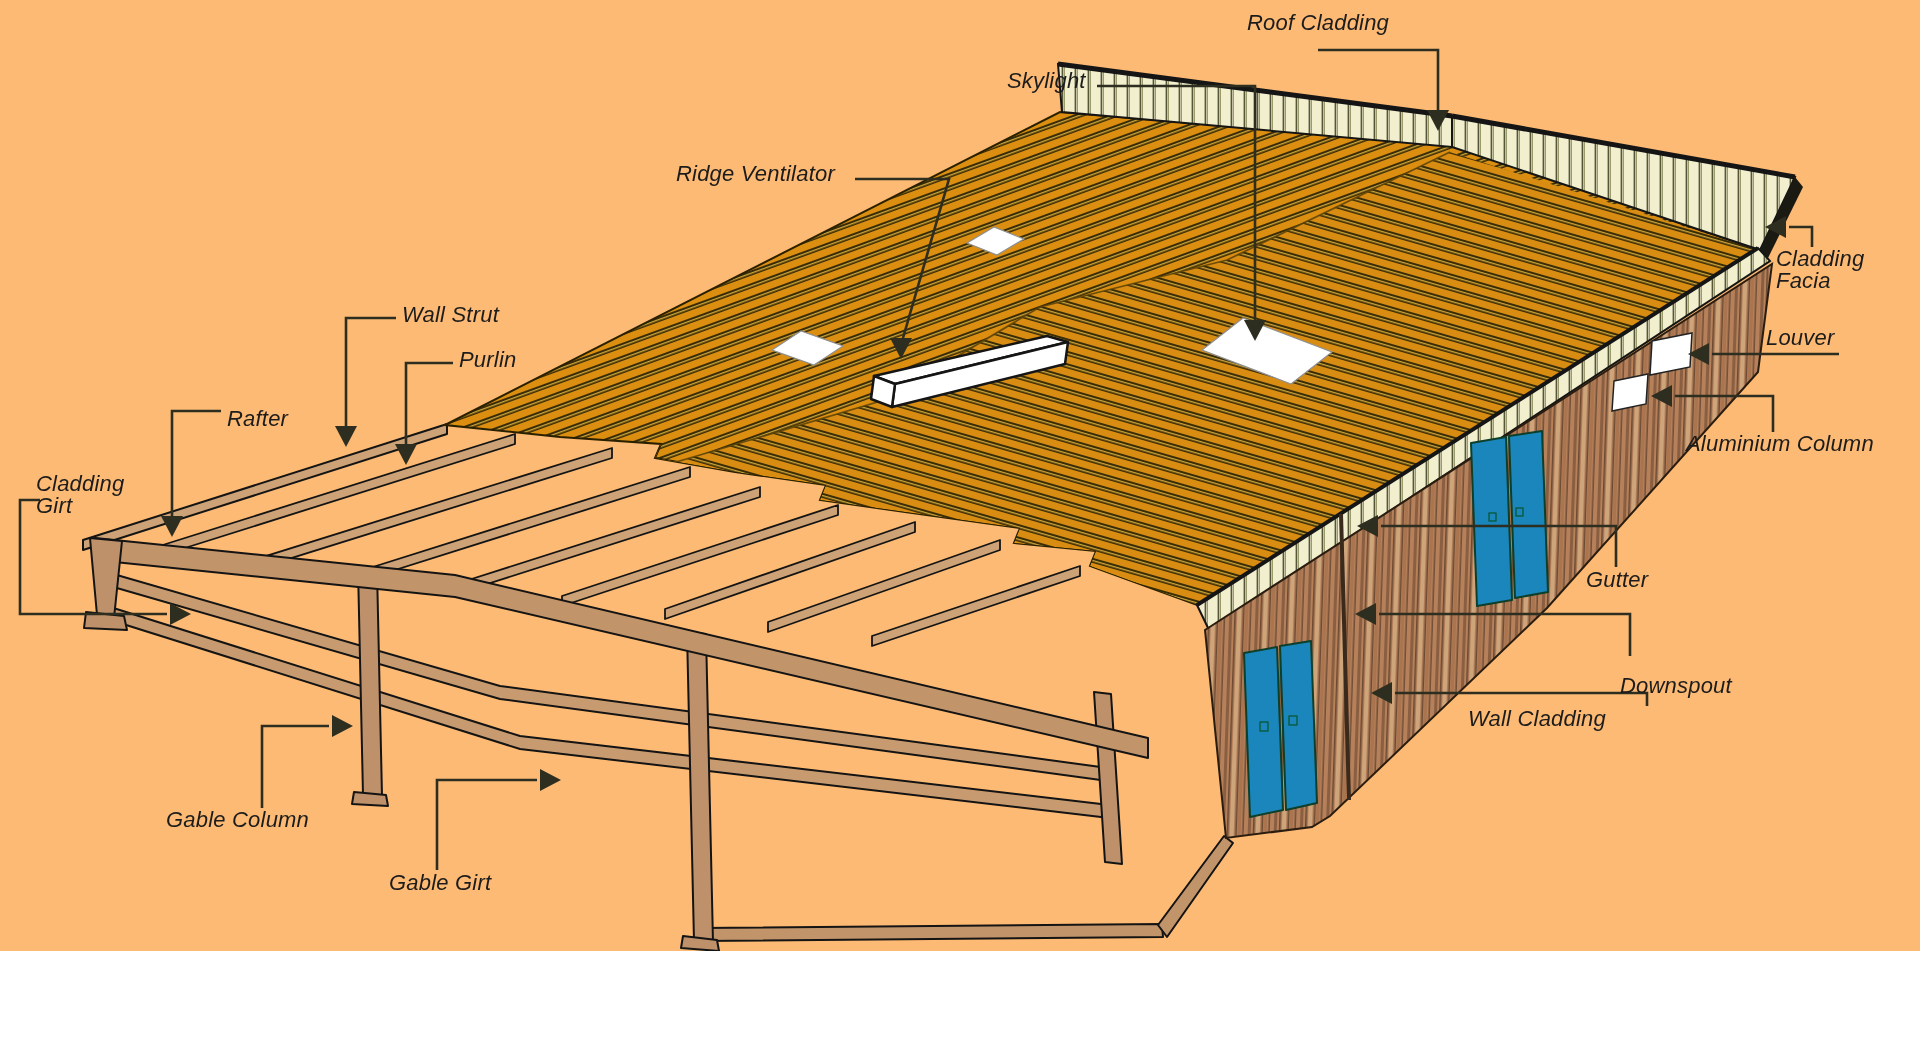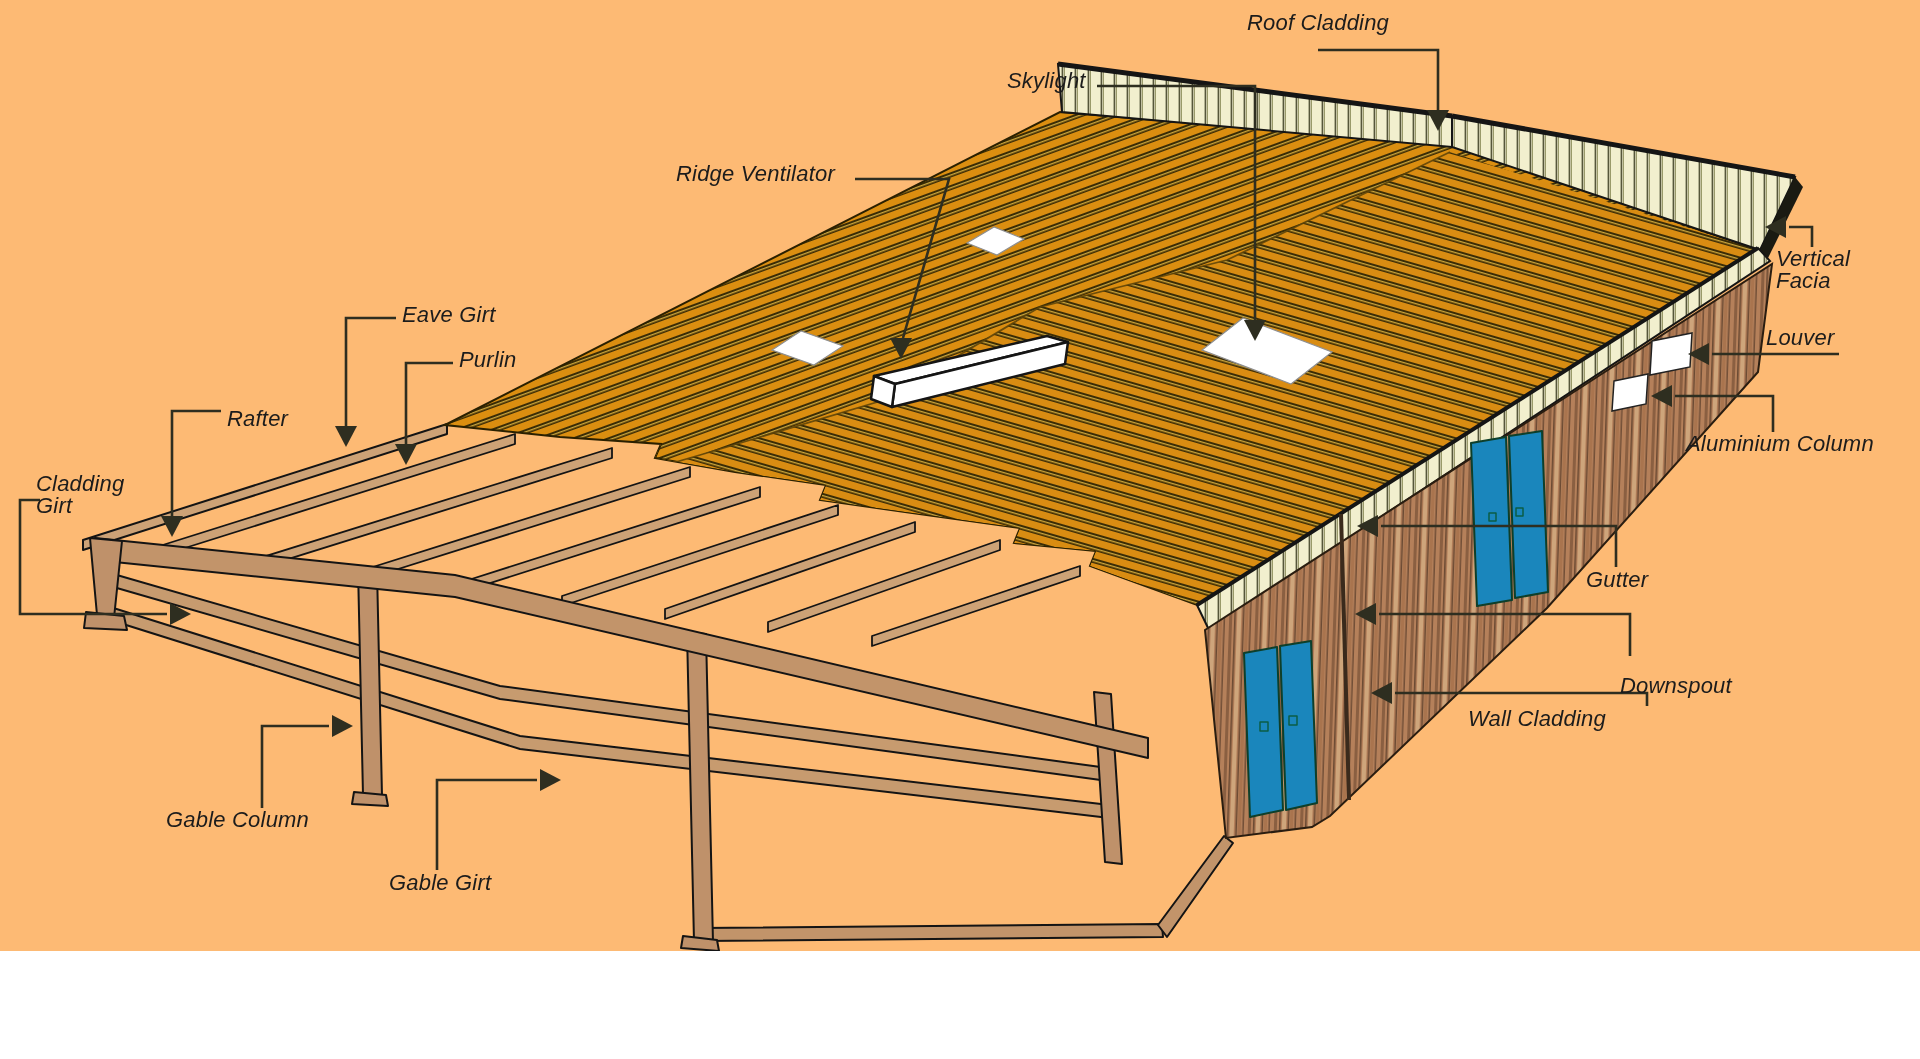--- a/index.html
+++ b/index.html
@@ -190,26 +190,26 @@
     <polygon points="1392,682 1392,704 1371,693"></polygon>
     <polygon points="1786,216 1786,238 1765,227"></polygon>
     <polygon points="1709,343 1709,365 1688,354"></polygon>
     <polygon points="1672,385 1672,407 1651,396"></polygon>
   </g>
 </svg>
 
 <div class="lbl lbl-roof-cladding">Roof Cladding</div>
 <div class="lbl lbl-skylight">Skylight</div>
 <div class="lbl lbl-ridge-ventilator">Ridge Ventilator</div>
-<div class="lbl lbl-eave-strut">Eave Girt</div>
+<div class="lbl lbl-eave-strut">Wall Strut</div>
 <div class="lbl lbl-purlin">Purlin</div>
 <div class="lbl lbl-rafter">Rafter</div>
 <div class="lbl wrap lbl-sidewall-girt">Cladding Girt</div>
 <div class="lbl lbl-gable-column">Gable Column</div>
 <div class="lbl lbl-gable-girt">Gable Girt</div>
 <div class="lbl lbl-gutter">Gutter</div>
 <div class="lbl lbl-downspout">Downspout</div>
 <div class="lbl lbl-wall-cladding">Wall Cladding</div>
-<div class="lbl wrap lbl-vertical-facia">Vertical Facia</div>
+<div class="lbl wrap lbl-vertical-facia">Cladding Facia</div>
 <div class="lbl lbl-louver">Louver</div>
 <div class="lbl lbl-aluminium-window">Aluminium Column</div>
 
 </div>
 
 </body></html>

